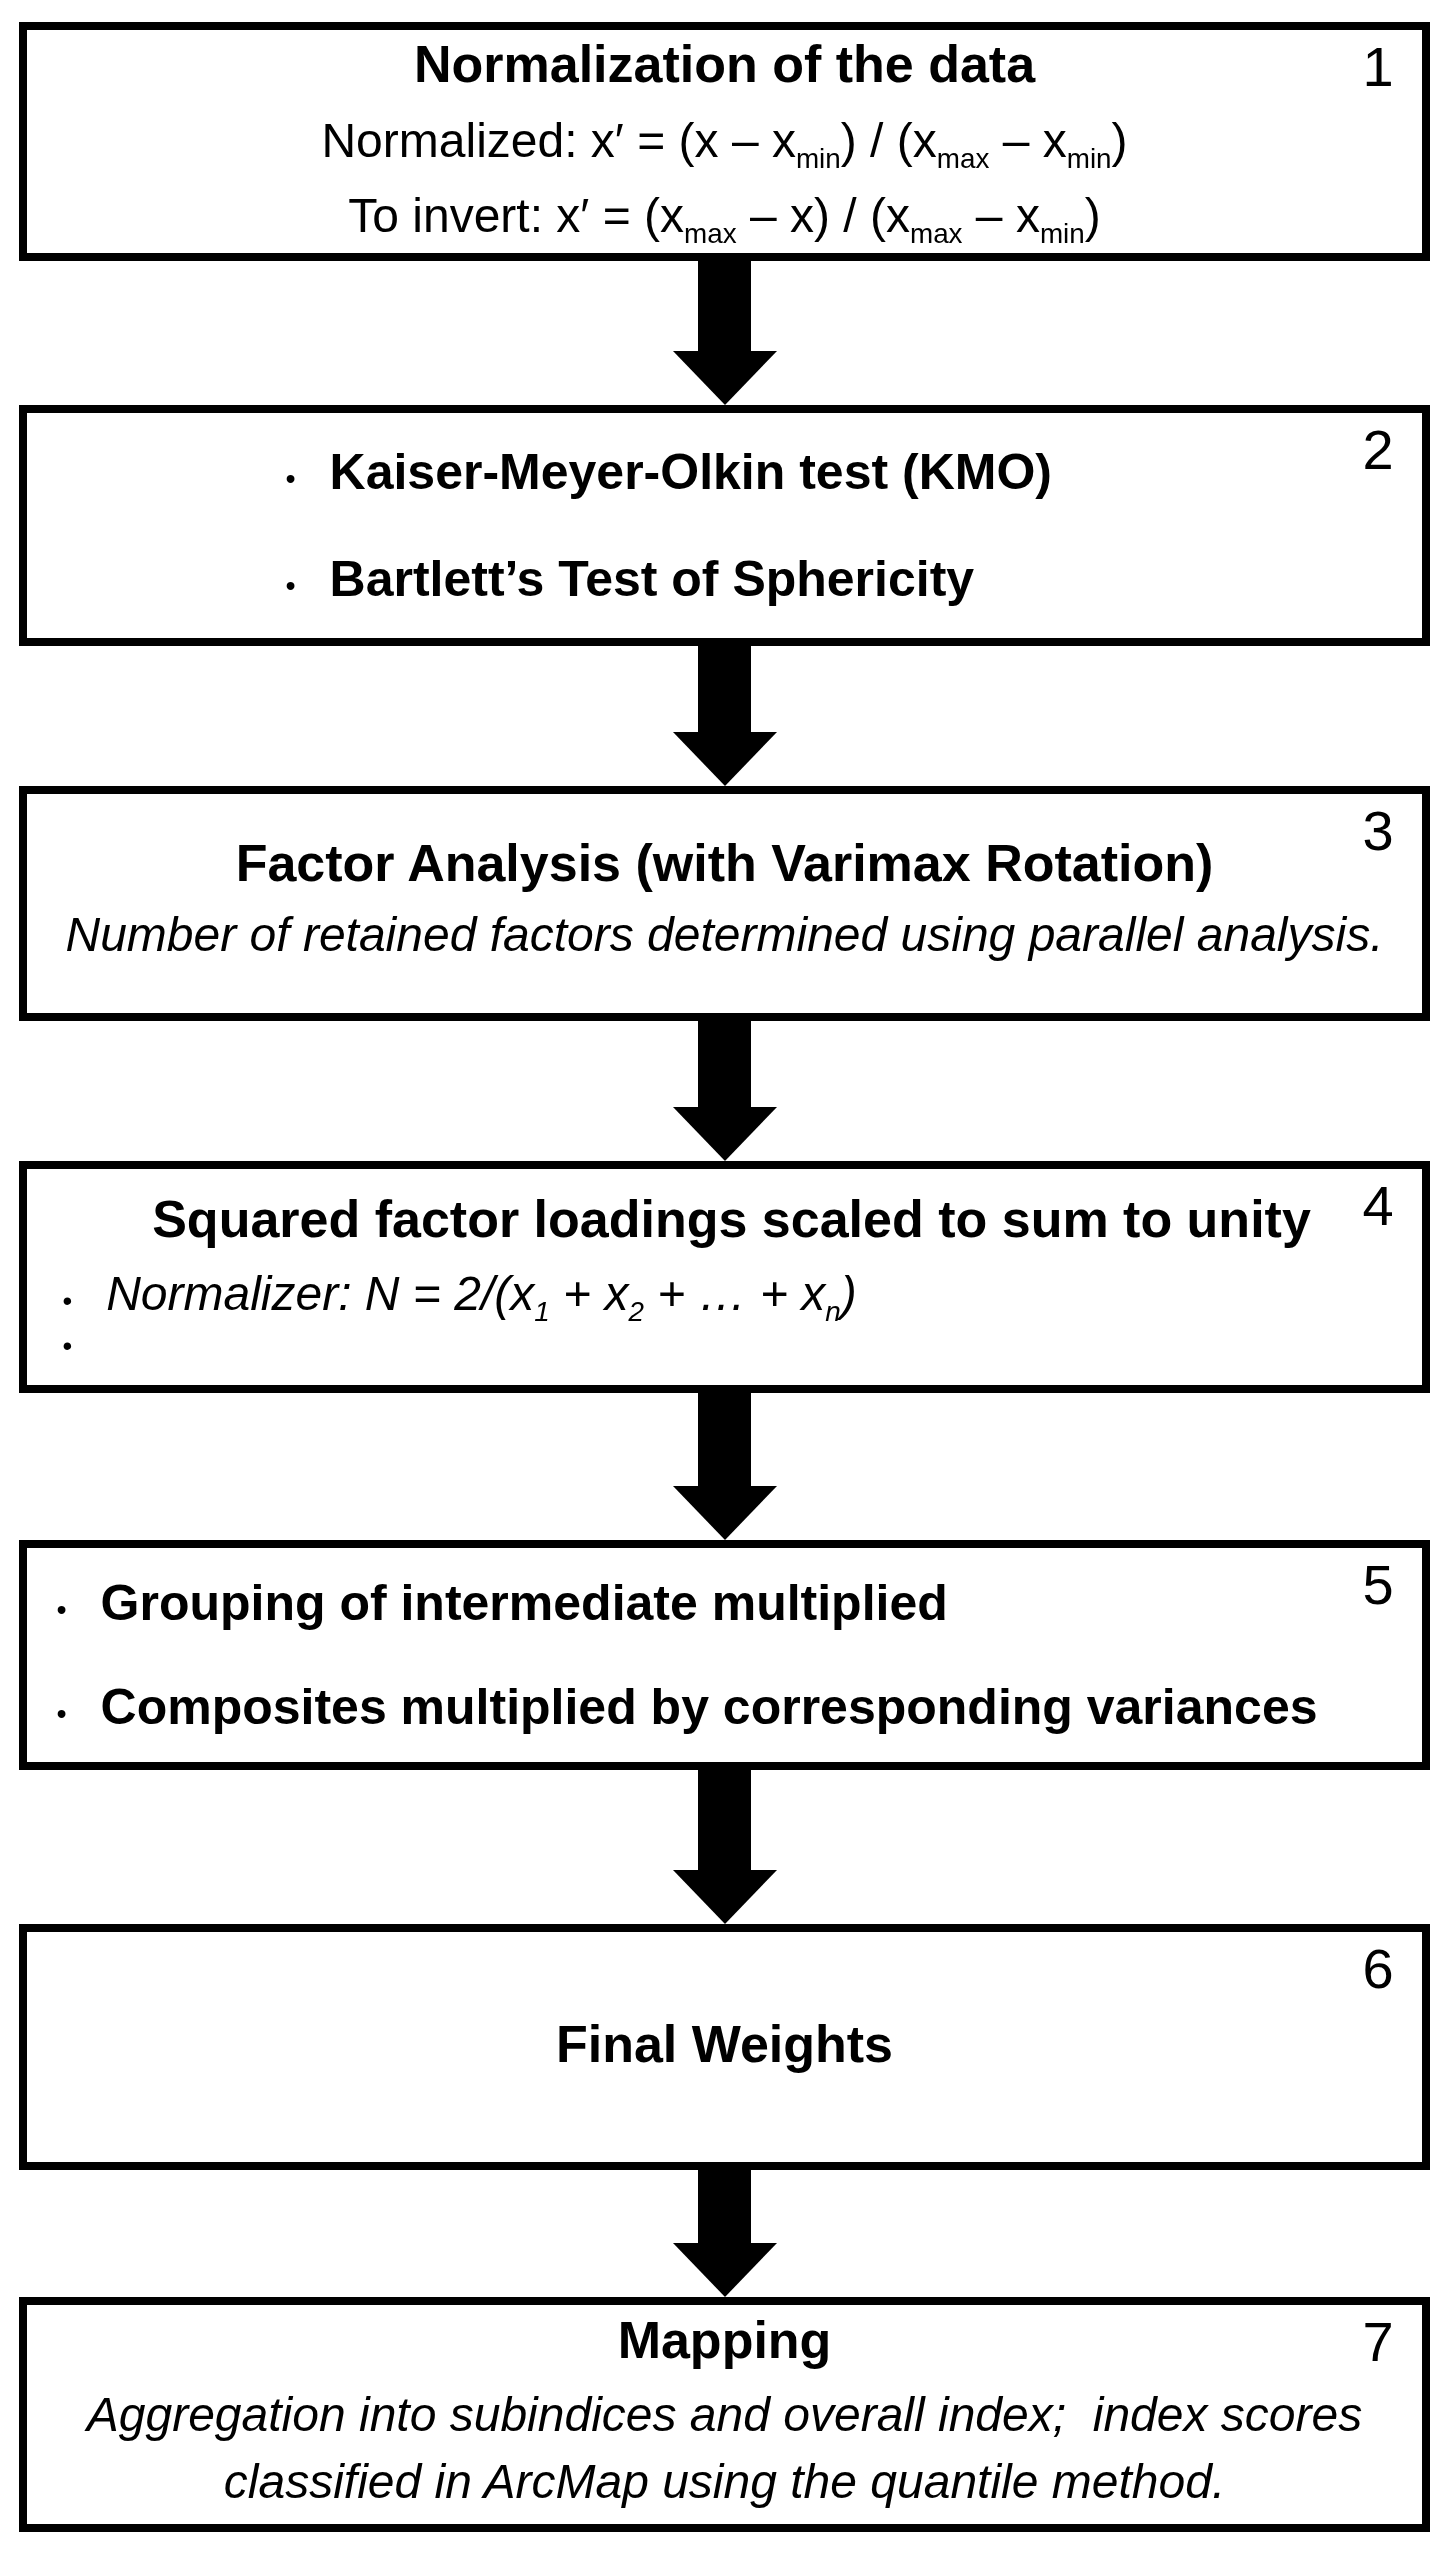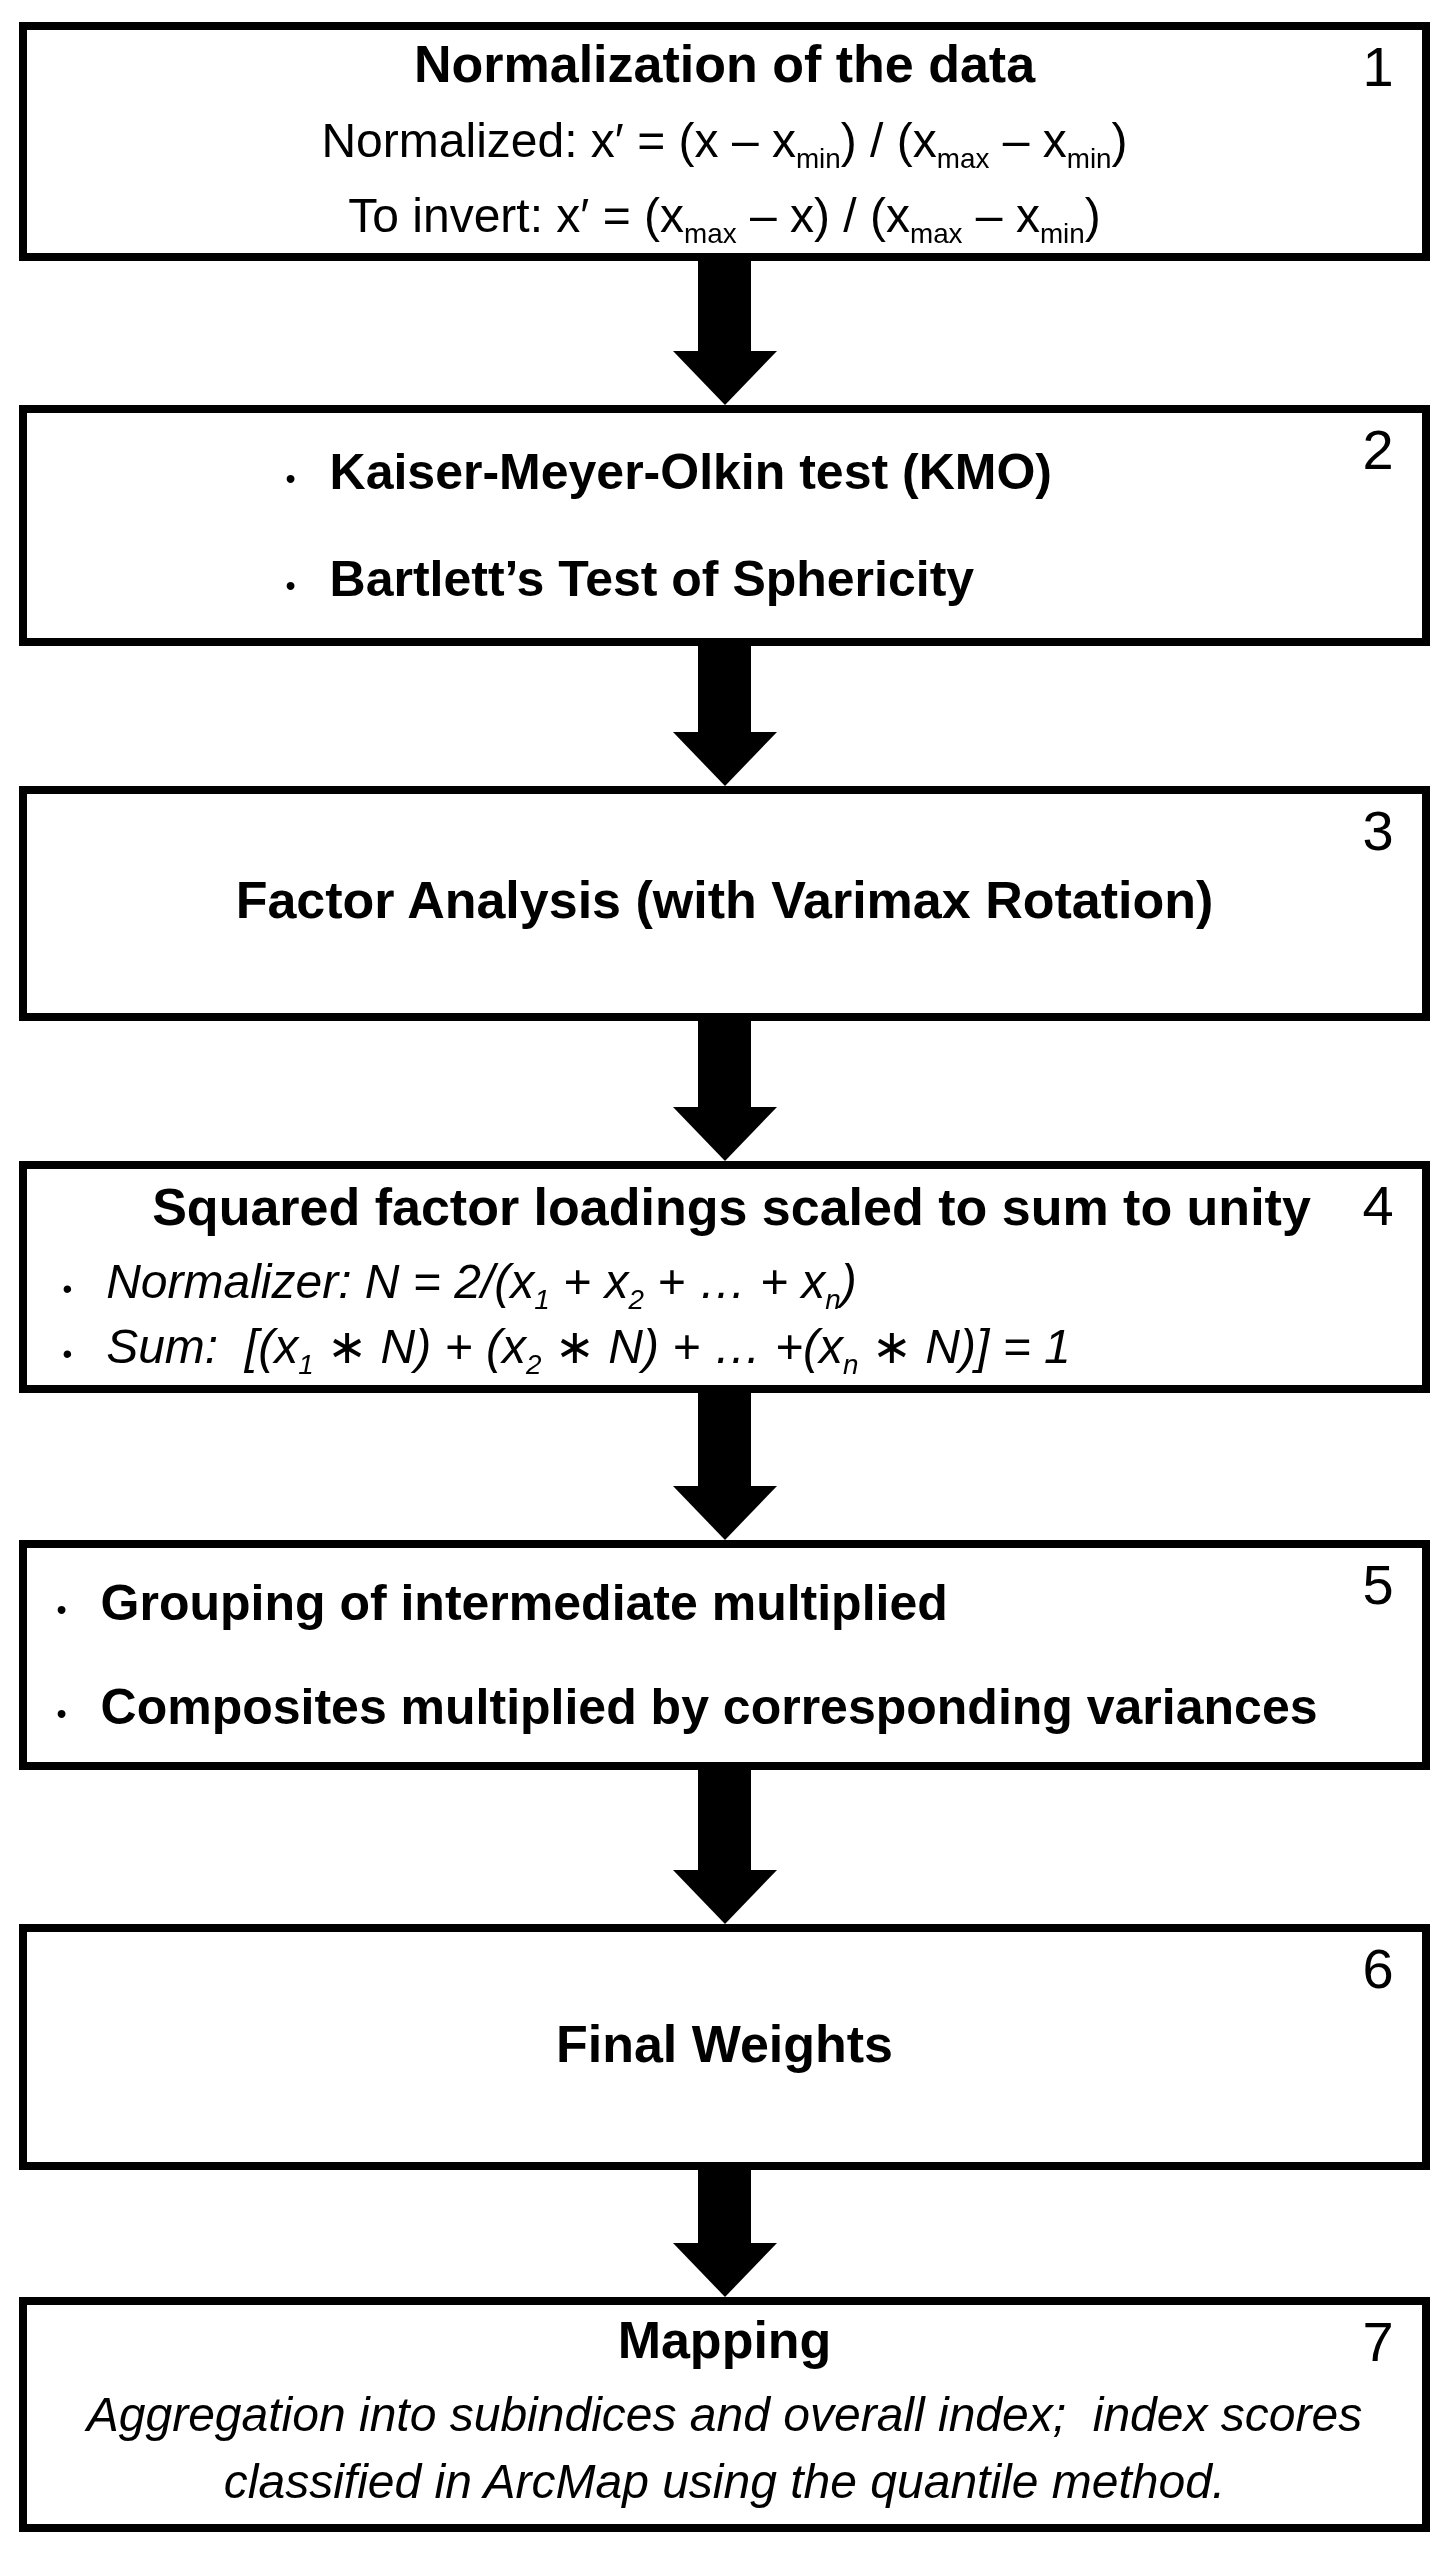--- a/index.html
+++ b/index.html
@@ -110,39 +110,39 @@
 
   <div class="arrow a2">
     <div class="arrow-shaft"></div>
     <div class="arrow-head"></div>
   </div>
 
   <section class="box b3">
     <div class="step-number">3</div>
     <div class="content center-col c3">
       <div class="row title">Factor Analysis (with Varimax Rotation)</div>
+      <div class="row para">Number of retained factors determined using parallel analysis.</div>
     </div>
   </section>
 
   <div class="arrow a3">
     <div class="arrow-shaft"></div>
     <div class="arrow-head"></div>
   </div>
 
   <section class="box b4">
     <div class="step-number">4</div>
     <div class="content c4">
       <div class="row title">Squared factor loadings scaled to sum to unity</div>
       <div class="bullet-row italic-bullet">
         <span class="dot">•</span>
         <span class="btext"><span>Normalizer: N = 2/(x</span><sub>1</sub><span> + x</span><sub>2</sub><span> + … + x</span><sub>n</sub><span>)</span></span>
       </div>
       <div class="bullet-row italic-bullet">
         <span class="dot">•</span>
-        <span class="btext"><span>Sum:  [(x</span><sub>1</sub><span> ∗ N) + (x</span><sub>2</sub><span> ∗ N) + … +(x</span><sub>n</sub><span> ∗ N)] = 1</span></span>
       </div>
     </div>
   </section>
 
   <div class="arrow a4">
     <div class="arrow-shaft"></div>
     <div class="arrow-head"></div>
   </div>
 
   <section class="box b5">

